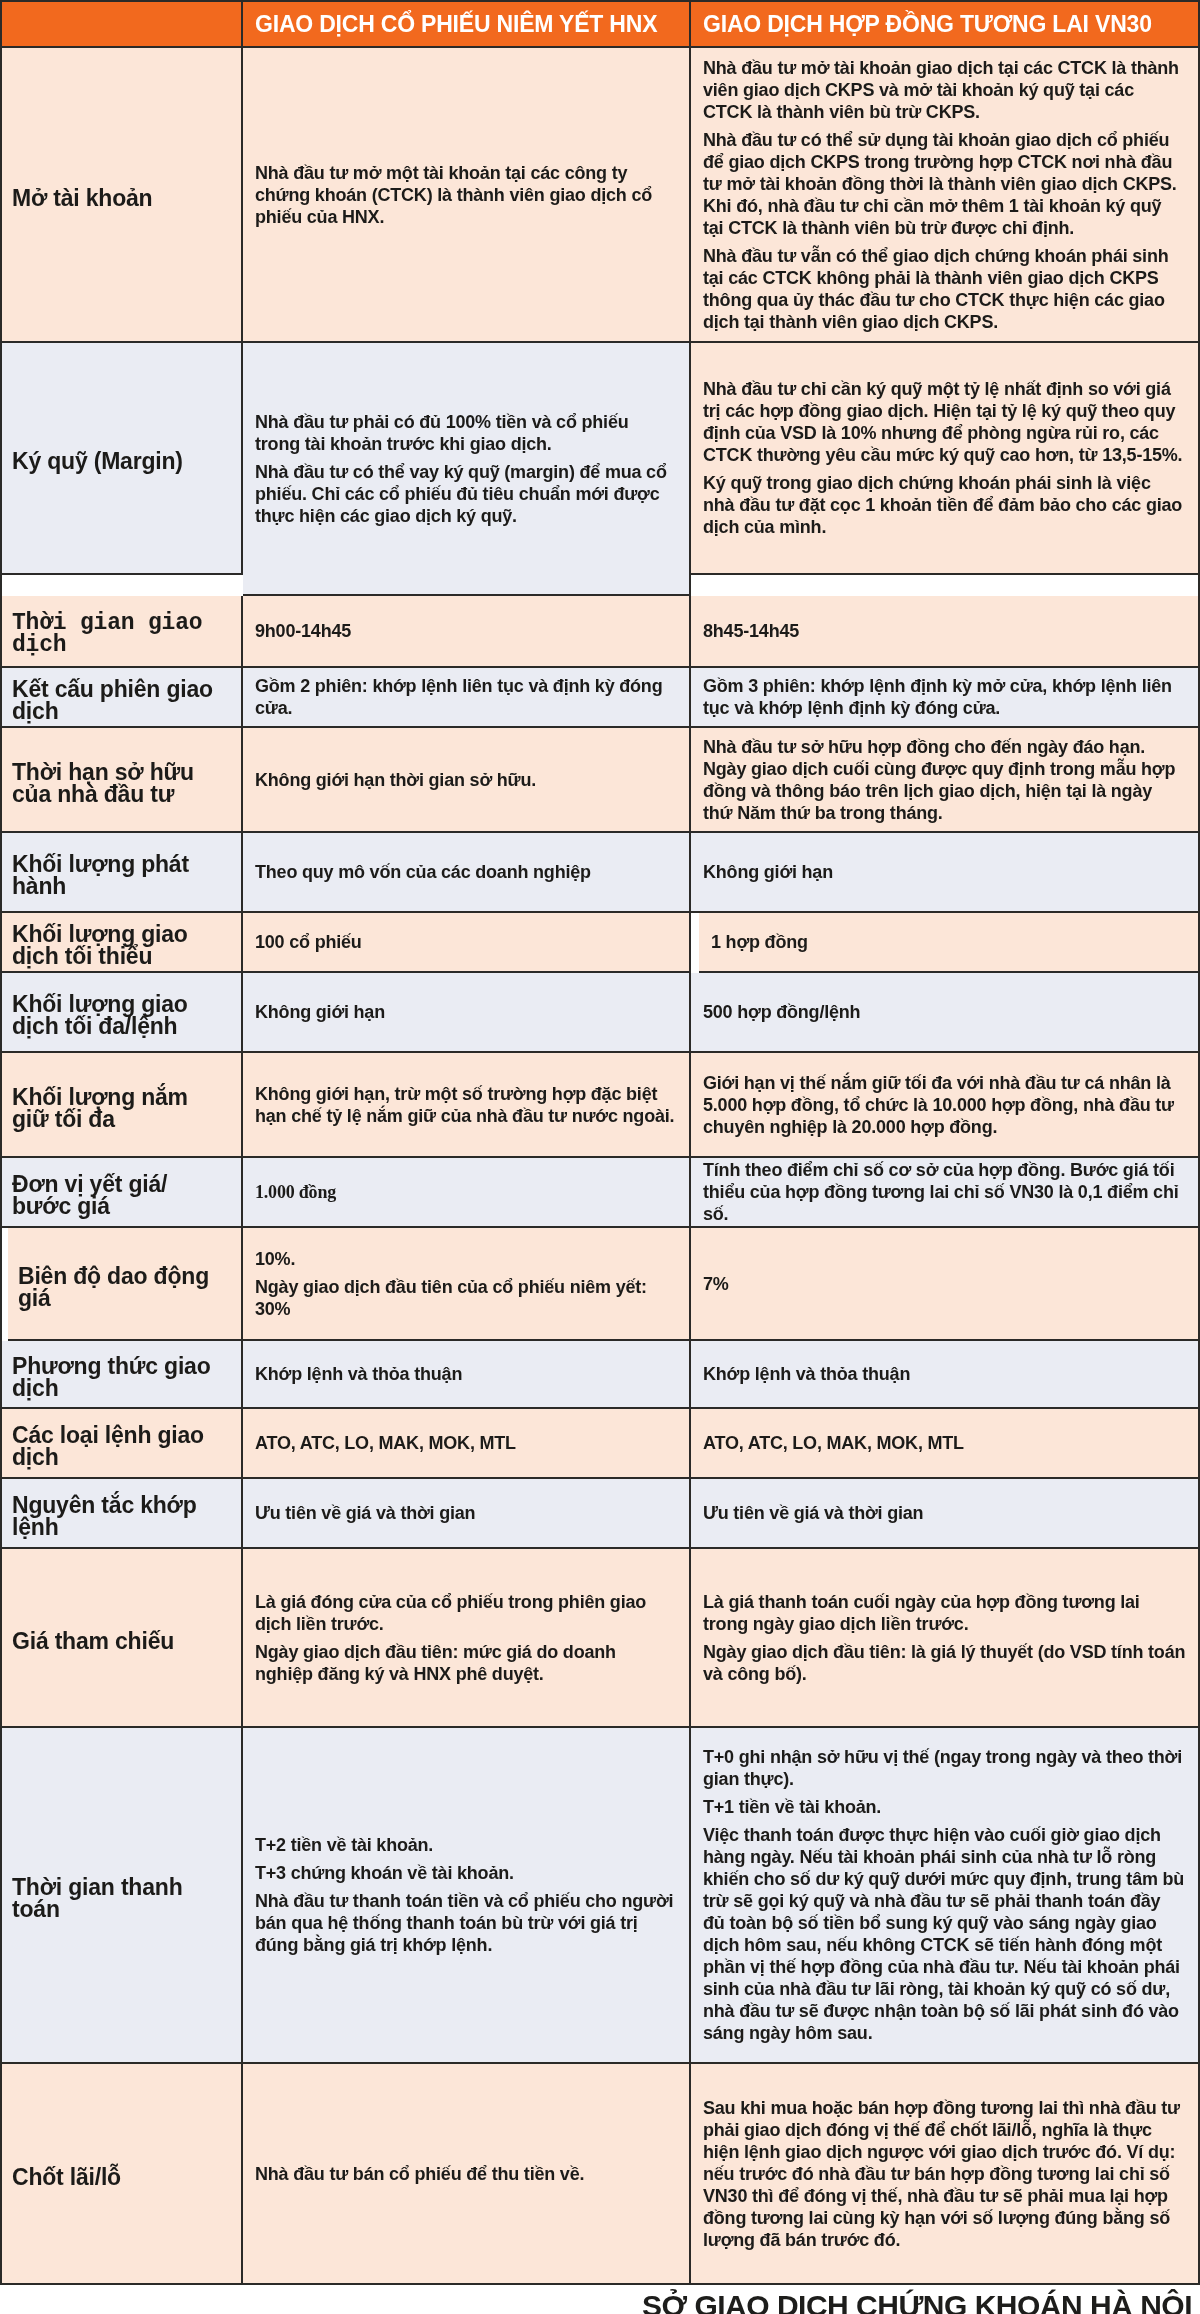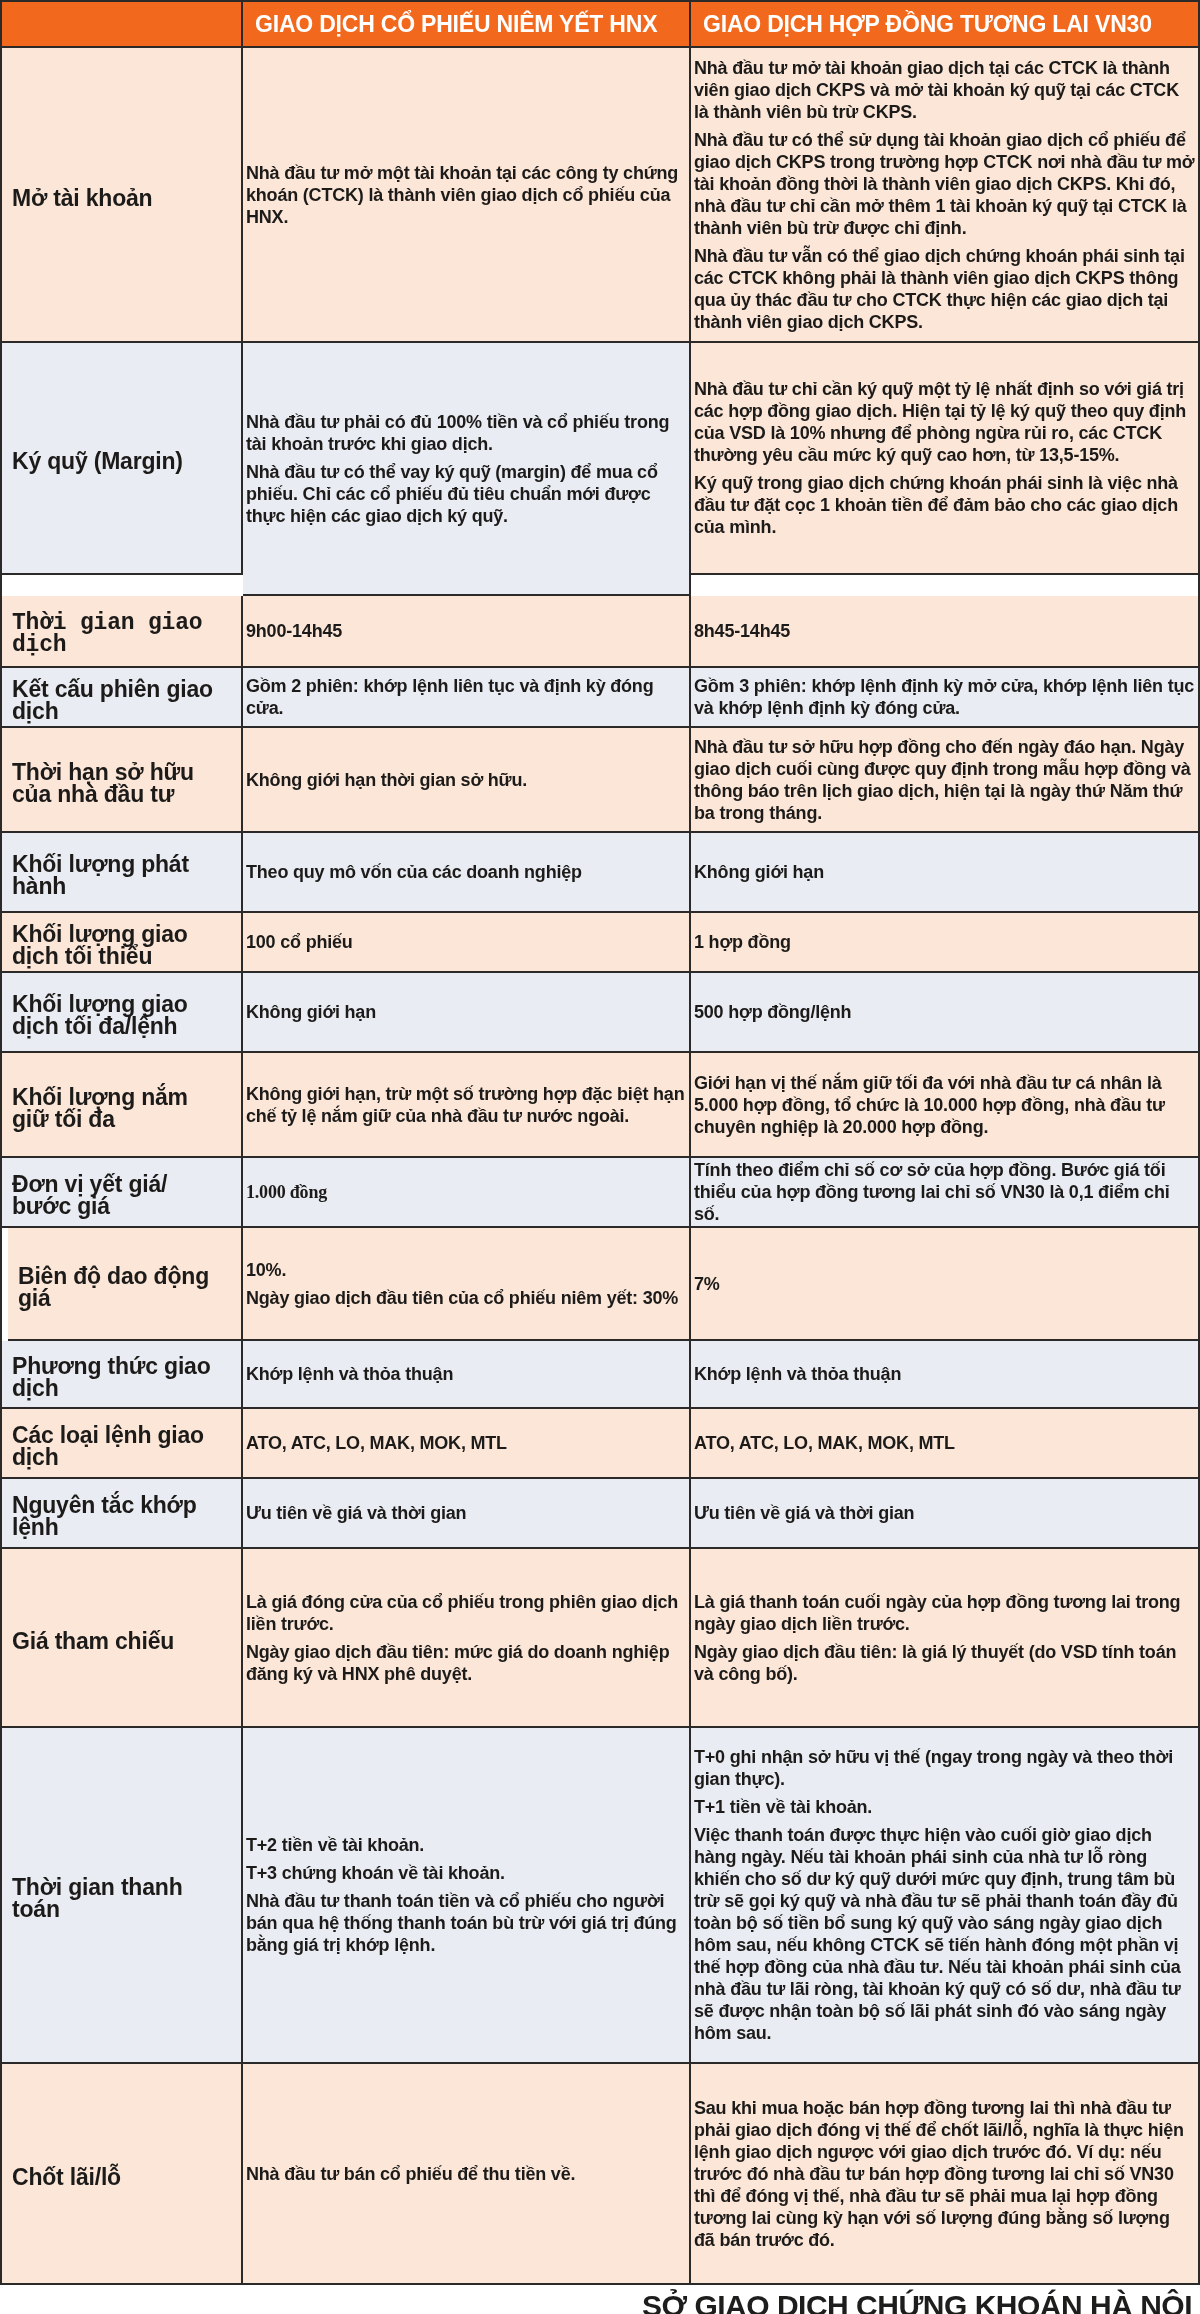--- a/index.html
+++ b/index.html
@@ -45,21 +45,21 @@
     padding:0 12px;
     justify-content:center;
   }
   .label-cell{
     padding:12px 26px 6px 10px;
     font-weight:700;
     font-size:23px;
     line-height:22px;
   }
   .body-cell{
-    padding:8px 3px;
+    padding:8px 12px;
     font-weight:700;
     font-size:18px;
     line-height:22px;
   }
   .tone-p{background:var(--peach);}
   .tone-b{background:var(--blue);}
   .para{margin:0;}
   .footer{
     height:48px;
     display:flex;
@@ -145,21 +145,21 @@
       </div>
       <div class="cell body-cell tone-b last-col" style="height: 80px;">
         <div class="para">Không giới hạn</div>
       </div>
       <div class="cell label-cell tone-p" style="height: 60px;">
         <span>Khối lượng giao dịch tối thiểu</span>
       </div>
       <div class="cell body-cell tone-p" style="height: 60px;">
         <div class="para">100 cổ phiếu</div>
       </div>
-      <div class="cell body-cell tone-p last-col" style="height: 60px;">
+      <div class="cell body-cell tone-p last-col" style="height: 60px; margin-left: 8px;">
         <div class="para">1 hợp đồng</div>
       </div>
       <div class="cell label-cell tone-b" style="height: 80px;">
         <span>Khối lượng giao dịch tối đa/lệnh</span>
       </div>
       <div class="cell body-cell tone-b" style="height: 80px;">
         <div class="para">Không giới hạn</div>
       </div>
       <div class="cell body-cell tone-b last-col" style="height: 80px;">
         <div class="para">500 hợp đồng/lệnh</div>

